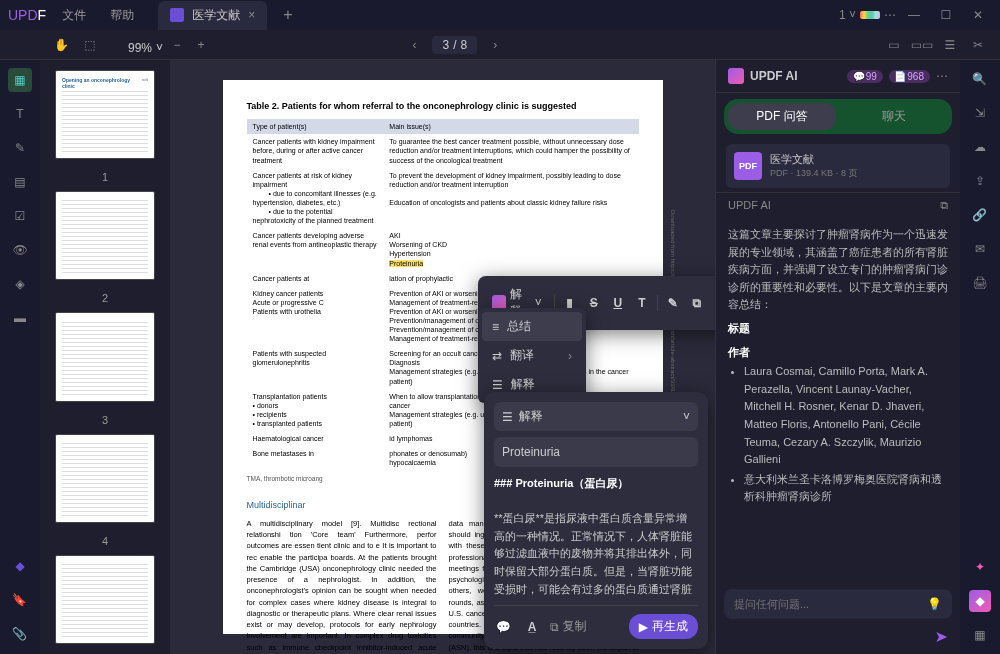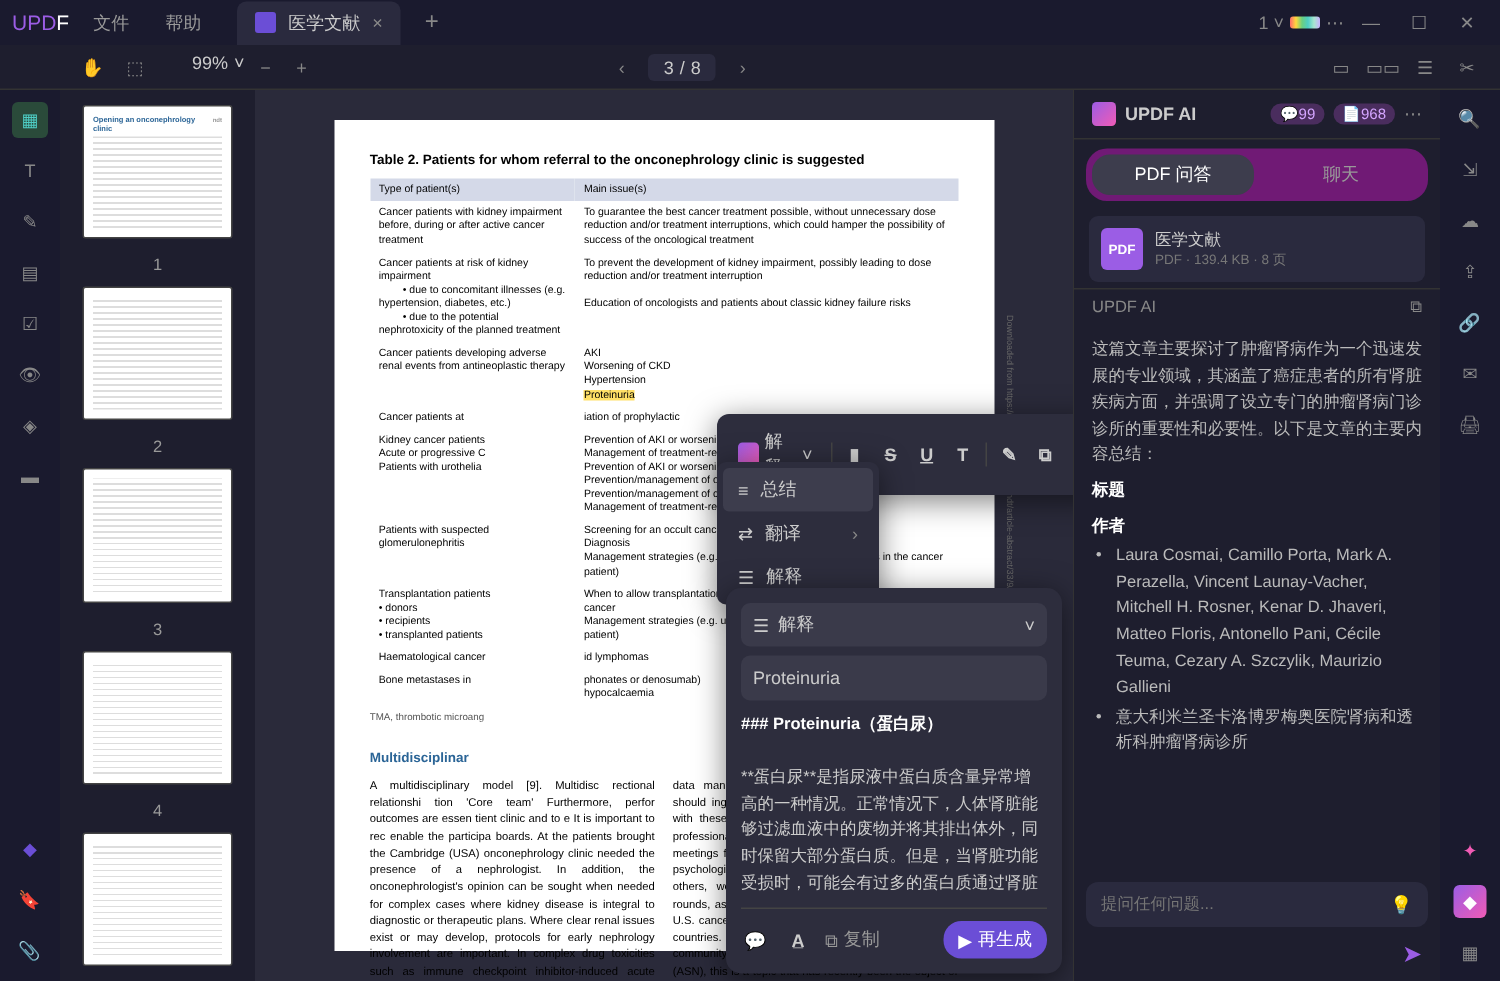--- a/index.html
+++ b/index.html
@@ -13,21 +13,21 @@
 .tab-icon{width:14px;height:14px;background:#6b4ed6;border-radius:2px}
 .tab-close{color:#888}
 .tab-add{color:#888;margin-left:8px;font-size:16px}
 .win-ctrl{margin-left:auto;display:flex;gap:4px;align-items:center}
 .win-btn{width:28px;height:20px;display:flex;align-items:center;justify-content:center;color:#888}
 .rainbow{width:20px;height:8px;background:linear-gradient(90deg,#ff6b6b,#ffd93d,#6bcf7f,#4ecdc4,#a8e6cf,#c9b1ff);border-radius:2px}
 
 .toolbar{height:30px;background:#1e1e2e;display:flex;align-items:center;padding:0 12px;gap:8px;border-bottom:1px solid #333}
 .toolbar-left{display:flex;gap:8px;align-items:center;margin-left:40px}
 .tool-ico{width:20px;height:20px;display:flex;align-items:center;justify-content:center;color:#888;cursor:pointer}
-.zoom{display:flex;align-items:flex-start;gap:4px;color:#ccc;margin-left:20px}
+.zoom{display:flex;align-items:flex-end;gap:4px;color:#ccc;margin-left:20px}
 .page-ind{display:flex;align-items:center;gap:8px;color:#ccc;margin-left:auto;margin-right:auto}
 .page-box{background:#2a2a3e;padding:2px 10px;border-radius:4px;display:flex;gap:4px}
 .toolbar-right{display:flex;gap:8px;margin-left:auto}
 
 .main{display:flex;flex:1;overflow:hidden}
 .leftbar{width:40px;background:#1a1a2e;display:flex;flex-direction:column;align-items:center;padding:8px 0;gap:10px}
 .lb-ico{width:24px;height:24px;display:flex;align-items:center;justify-content:center;color:#888;border-radius:4px;cursor:pointer}
 .lb-ico.active{background:#2a4a3a;color:#4ecdc4}
 
 .thumbs{width:130px;background:#1e1e2e;padding:10px;overflow-y:auto;display:flex;flex-direction:column;gap:8px;align-items:center}
@@ -40,21 +40,21 @@
 
 .doc-area{flex:1;background:#2a2a3a;overflow:auto;padding:20px;position:relative;display:flex;justify-content:center}
 .doc-page{width:440px;background:#fff;color:#000;padding:20px 24px;font-size:8px;line-height:1.4;position:relative}
 .doc-side-text{position:absolute;right:-14px;top:130px;writing-mode:vertical-rl;font-size:6px;color:#666}
 .tbl-title{font-size:9px;font-weight:bold;margin-bottom:6px}
 .tbl{width:100%;border-collapse:collapse;font-size:7px}
 .tbl th{background:#d4d9e8;text-align:left;padding:3px 6px;font-weight:normal}
 .tbl td{padding:3px 6px;vertical-align:top;line-height:1.3}
 .tbl-sub{padding-left:16px}
 .hl{background:#ffe066}
-.sect-title{color:#2a6496;font-weight:bold;font-size:9px;margin-top:16px;margin-bottom:6px}
+.sect-title{color:#2a6496;font-weight:normal;font-size:9px;margin-top:16px;margin-bottom:6px}
 .body-text{font-size:7.5px;column-count:2;column-gap:12px;text-align:justify;line-height:1.5}
 .abbrev{font-size:6.5px;margin-top:4px;color:#555}
 
 .popup1{position:absolute;top:216px;left:308px;width:260px;background:#2d2d3d;border-radius:8px;display:flex;align-items:center;gap:6px;padding:6px 8px;box-shadow:0 4px 20px rgba(0,0,0,0.5);z-index:10}
 .popup1-btn{display:flex;align-items:center;gap:4px;color:#ccc;padding:4px 6px;border-radius:4px;cursor:pointer}
 .popup1-ico{width:16px;height:16px;background:linear-gradient(135deg,#9b5de5,#f15bb5);border-radius:3px}
 .popup1 .sep{width:1px;height:16px;background:#444}
 .fmt-btn{width:20px;height:20px;display:flex;align-items:center;justify-content:center;color:#ccc;font-weight:bold;cursor:pointer}
 
 .popup2{position:absolute;top:248px;left:308px;width:108px;background:#2d2d3d;border-radius:6px;padding:4px;z-index:11;box-shadow:0 4px 20px rgba(0,0,0,0.5)}
@@ -69,21 +69,21 @@
 .p3-h{color:#fff;font-weight:bold}
 .p3-footer{display:flex;align-items:center;gap:8px;margin-top:10px;padding-top:8px;border-top:1px solid #444}
 .p3-regen{margin-left:auto;background:#6b4ed6;color:#fff;padding:4px 10px;border-radius:12px;display:flex;align-items:center;gap:4px;cursor:pointer}
 .p3-copy{color:#999;display:flex;align-items:center;gap:4px;cursor:pointer}
 
 .ai-panel{width:245px;background:#1e1e2e;display:flex;flex-direction:column;border-left:1px solid #333}
 .ai-header{padding:8px 12px;display:flex;align-items:center;gap:6px;border-bottom:1px solid #333}
 .ai-logo{width:16px;height:16px;background:linear-gradient(135deg,#9b5de5,#f15bb5);border-radius:3px}
 .ai-title{color:#ccc;font-weight:bold;flex:1}
 .badge{background:#4a2d5e;color:#d4a5ff;padding:1px 6px;border-radius:8px;font-size:10px}
-.ai-tabs{display:flex;padding:4px;gap:4px;margin:6px 8px;background:#701a75;border-radius:14px}
+.ai-tabs{display:flex;padding:4px;gap:4px;margin:6px 8px;background:#14532d;border-radius:14px}
 .ai-tab{flex:1;text-align:center;padding:5px;border-radius:12px;color:#999;cursor:pointer}
 .ai-tab.active{background:#3d3d4d;color:#fff}
 .ai-file{margin:4px 10px;background:#2a2a3e;border-radius:6px;padding:8px;display:flex;gap:8px;align-items:center}
 .file-ico{width:28px;height:28px;background:#9b5de5;border-radius:4px;display:flex;align-items:center;justify-content:center;color:#fff;font-size:9px;font-weight:bold}
 .file-info{flex:1}
 .file-name{color:#ccc;font-size:11px}
 .file-meta{color:#777;font-size:9px}
 .sum-btn{margin:6px 10px;background:#6b4ed6;color:#fff;padding:6px;border-radius:14px;text-align:center;cursor:pointer;align-self:flex-end;width:80px;margin-left:auto;font-size:11px}
 .ai-subhdr{padding:6px 12px;color:#888;font-size:11px;display:flex;justify-content:space-between;border-top:1px solid #333}
 .ai-content{flex:1;overflow-y:auto;padding:8px 12px;font-size:11px;line-height:1.6;color:#bbb}

